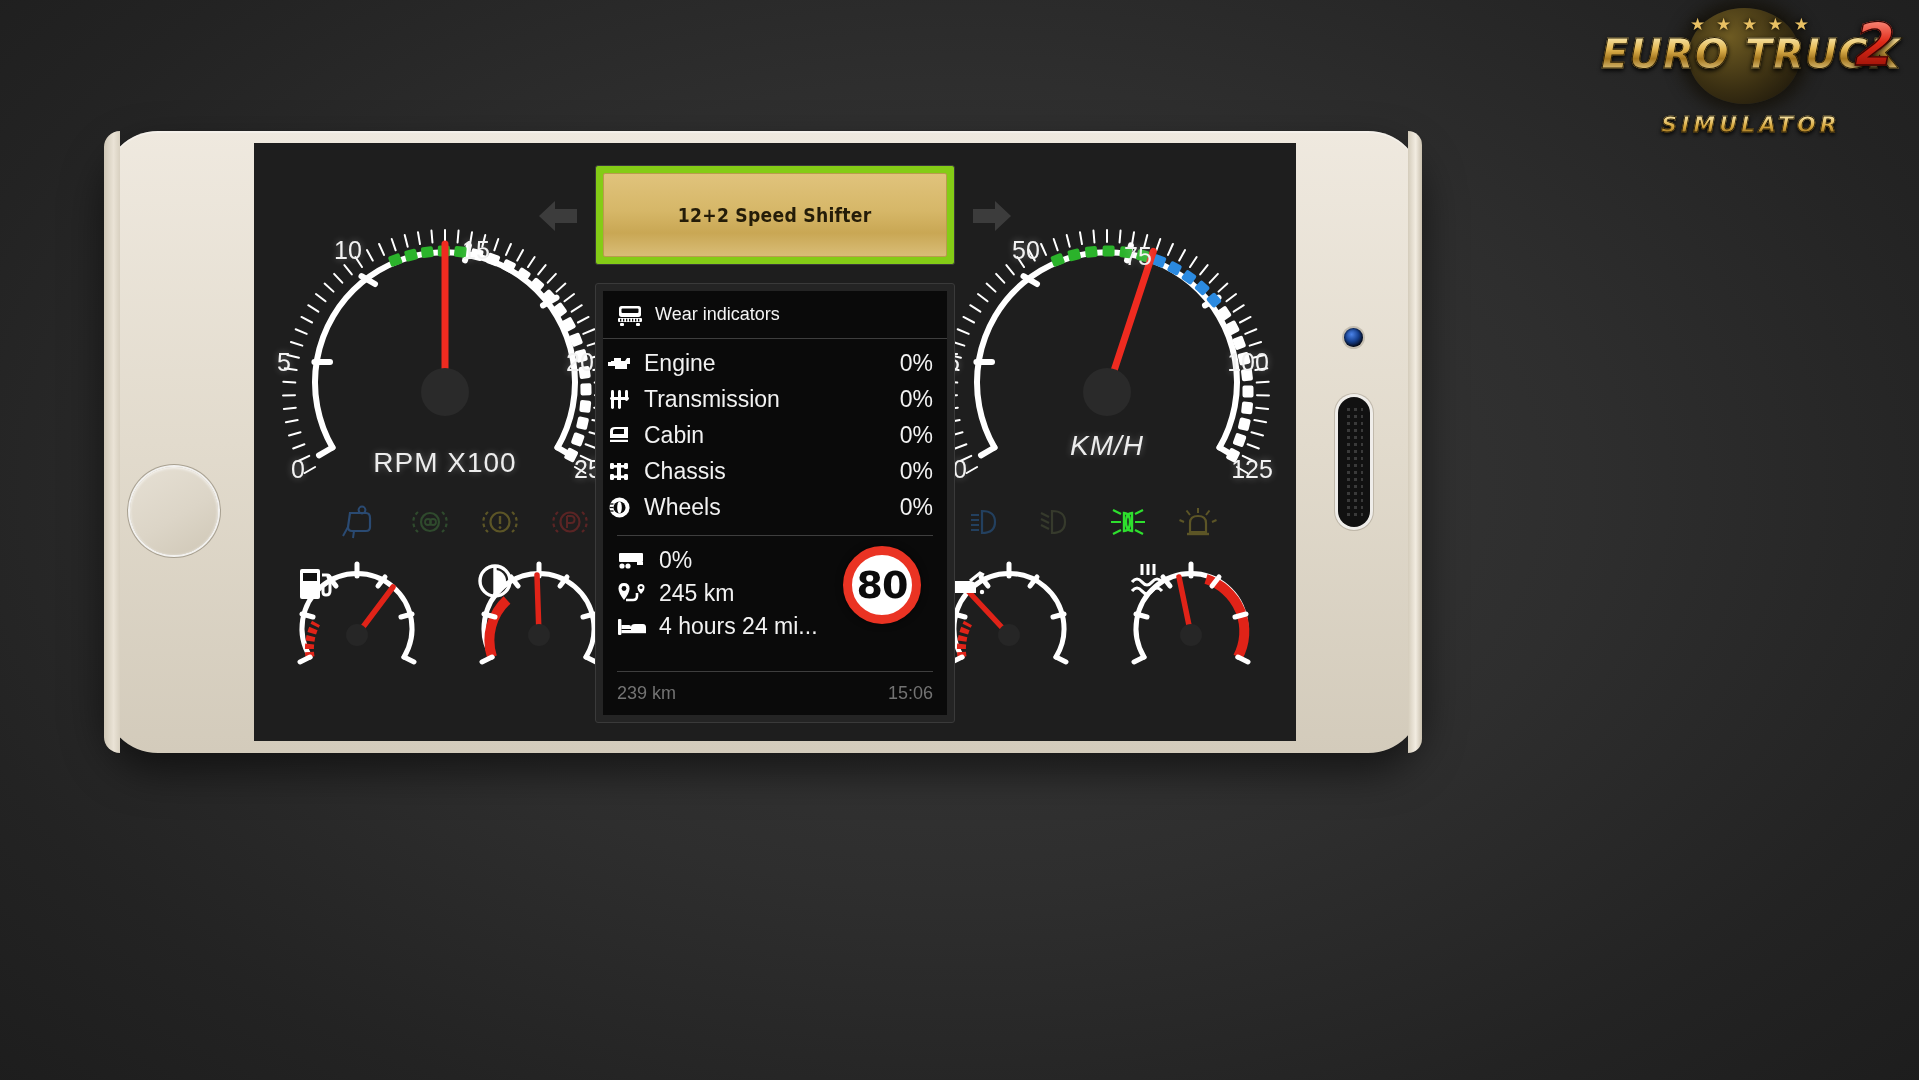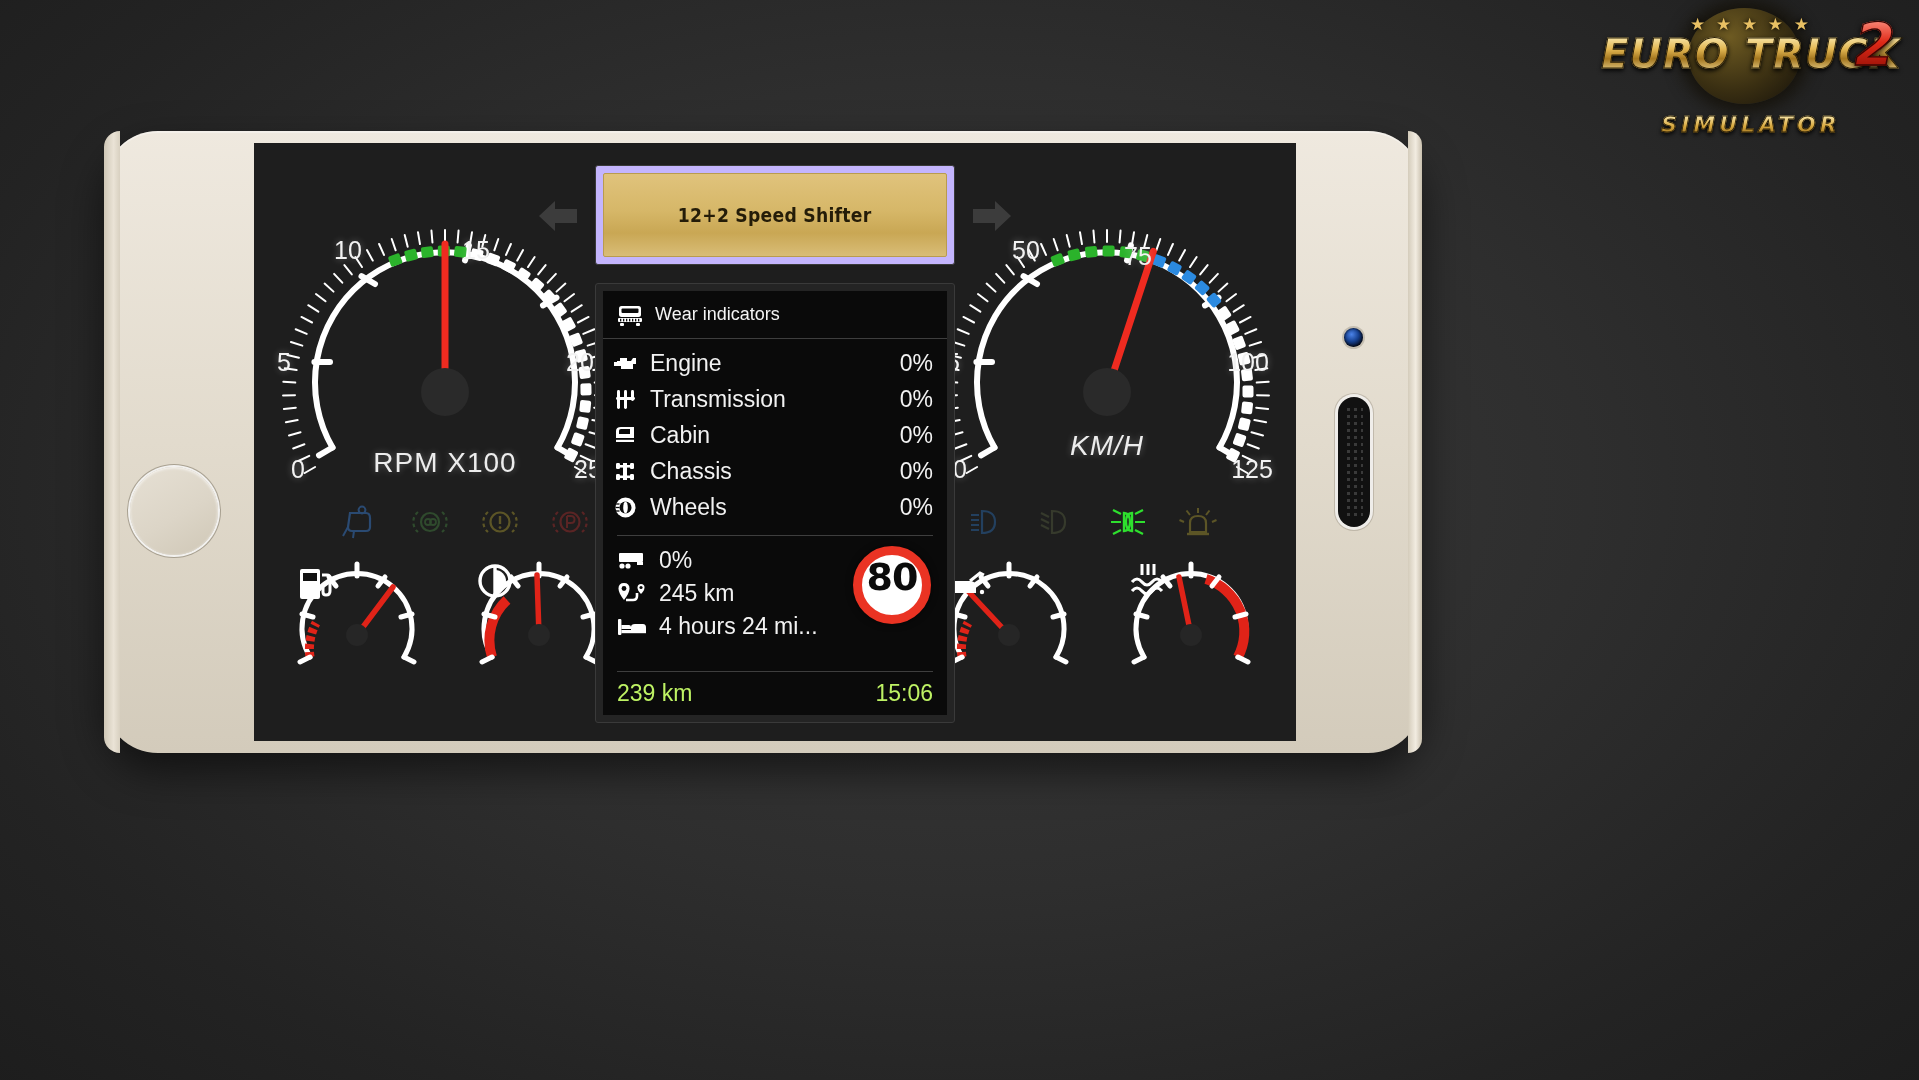--- a/index.html
+++ b/index.html
@@ -167,21 +167,21 @@
   .tell { width: 40px; height: 34px; }
 
   
   .center-col {
     position: absolute; left: 341px; top: 22px;
     width: 360px; height: 560px;
   }
   .shifter-box {
     position: relative;
     width: 360px; height: 100px;
-    background: #c4b5fd;
+    background: #84cc16;
     border: 1px solid #3a3a3a;
     border-radius: 3px;
     padding: 7px;
   }
   .shifter-inner {
     width: 100%; height: 100%;
     border-radius: 2px;
     background: linear-gradient(180deg, #e0c37c 0%, #d6b768 45%, #c9a754 72%, #d9bd77 100%);
     border: 1px solid #b99c4e;
     display: flex; align-items: center; justify-content: center;
@@ -216,63 +216,63 @@
   }
   .wear-head {
     display: flex; align-items: center; gap: 12px;
     height: 48px; padding: 0 14px;
     border-bottom: 1px solid #3e3e3e;
     flex: 0 0 auto;
   }
   .wear-head .ico { width: 26px; height: 26px; color: #fff; flex: 0 0 26px; }
   .wear-head .txt { color: #f4f4f4; font-size: 18px; }
 
-  .wear-list { flex: 0 0 auto; padding: 6px 14px 4px 10px; }
+  .wear-list { flex: 0 0 auto; padding: 6px 14px 4px 4px; }
   .wear-row {
     display: flex; align-items: center;
     height: 36px;
   }
   .wear-row .ico { width: 25px; height: 25px; color: #fff; flex: 0 0 25px; }
   .wear-row .lbl { color: #f2f2f2; font-size: 23px; margin-left: 12px; flex: 1 1 auto; }
   .wear-row .val { color: #f2f2f2; font-size: 23px; }
 
   .trip-block {
     position: relative;
     border-top: 1px solid #3e3e3e;
     margin: 6px 14px 0 14px;
     padding: 8px 0 6px 0;
     flex: 1 1 auto;
   }
   .trip-row { display: flex; align-items: center; height: 33px; }
   .trip-row .ico { width: 30px; height: 26px; color: #fff; flex: 0 0 30px; }
   .trip-row .lbl { color: #f2f2f2; font-size: 23px; margin-left: 12px; }
 
   .speed-sign {
-    position: absolute; right: 2px; top: 10px;
+    position: absolute; right: 12px; top: 10px;
     width: 78px; height: 78px; border-radius: 50%;
     background: #fff;
     border: 9px solid #ea3323;
-    display: flex; align-items: flex-start; justify-content: center;
+    display: flex; align-items: center; justify-content: center;
     box-shadow: 0 0 7px rgba(0,0,0,0.6);
   }
   .speed-sign span {
     color: #0b0b0b;
     font-family: "DejaVu Sans", sans-serif;
     font-size: 38px; font-weight: bold;
     letter-spacing: -1px;
   }
 
   .footer-bar {
     border-top: 1px solid #3e3e3e;
     margin: 0 14px;
     height: 44px;
     display: flex; align-items: center; justify-content: space-between;
     flex: 0 0 auto;
   }
-  .footer-bar div { color: #bef264; font-size: 23px; }
+  .footer-bar div { color: #737373; font-size: 18px; }
 </style>
 </head>
 <body>
 
 <div id="root">
 
   <div class="logo-wrap">
     <div class="logo-badge"></div>
     <div class="logo-stars">★ ★ ★ ★ ★</div>
     <div class="logo-main">EURO TRUCK</div>

